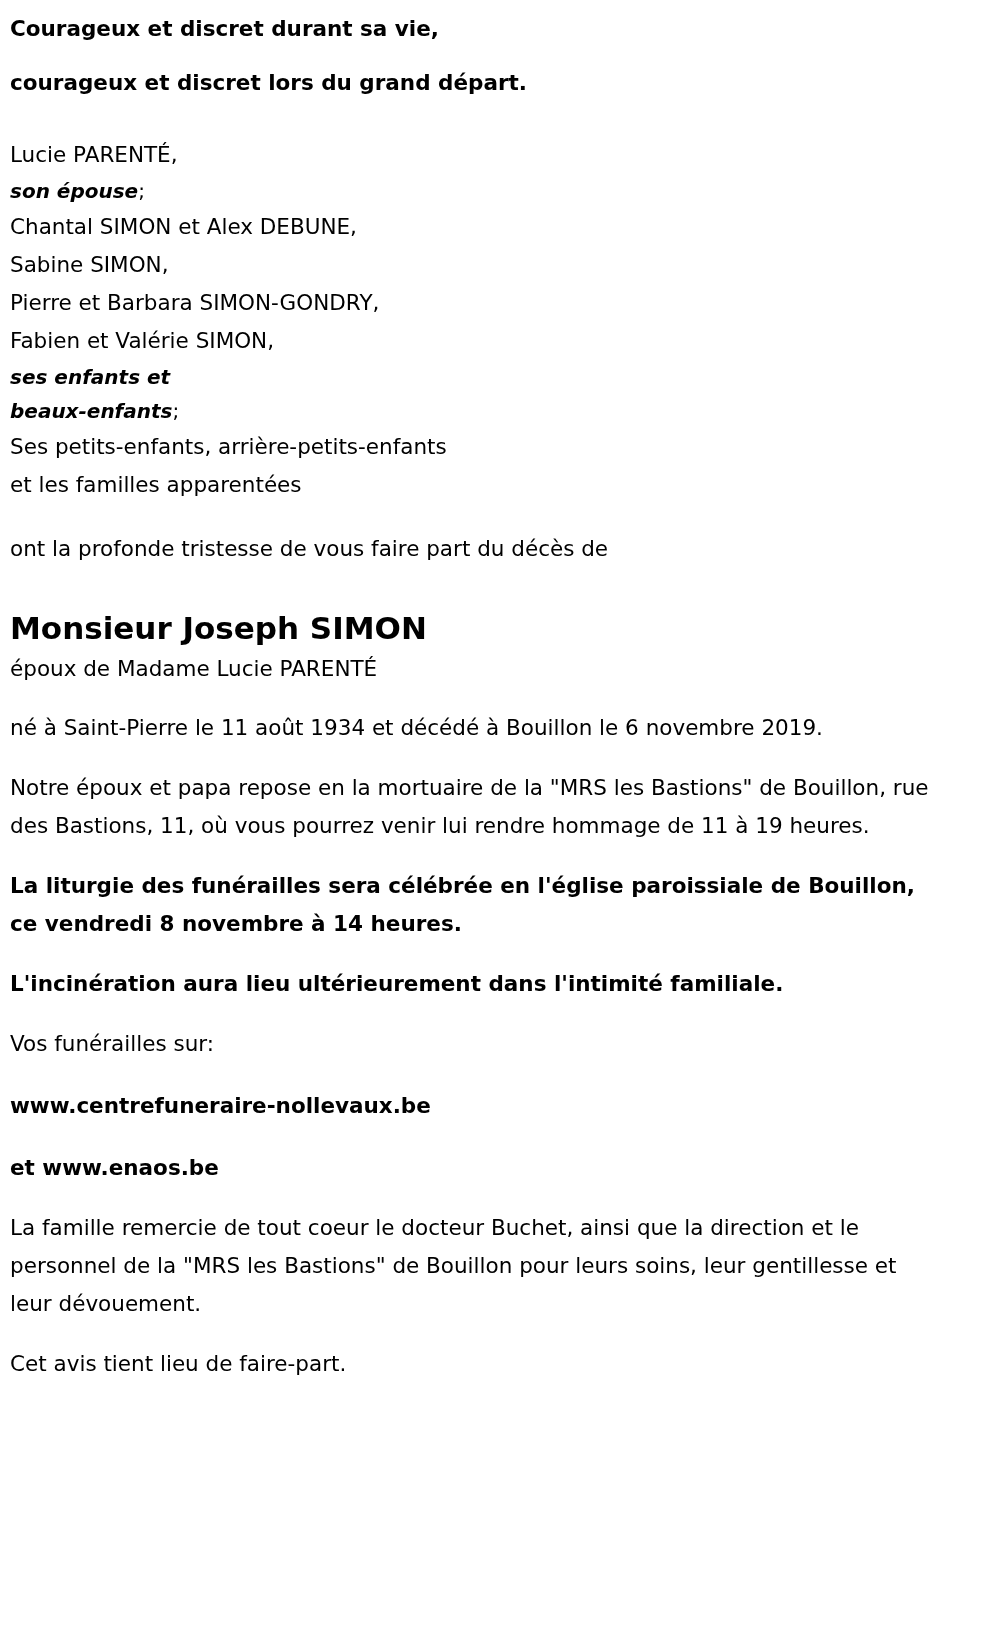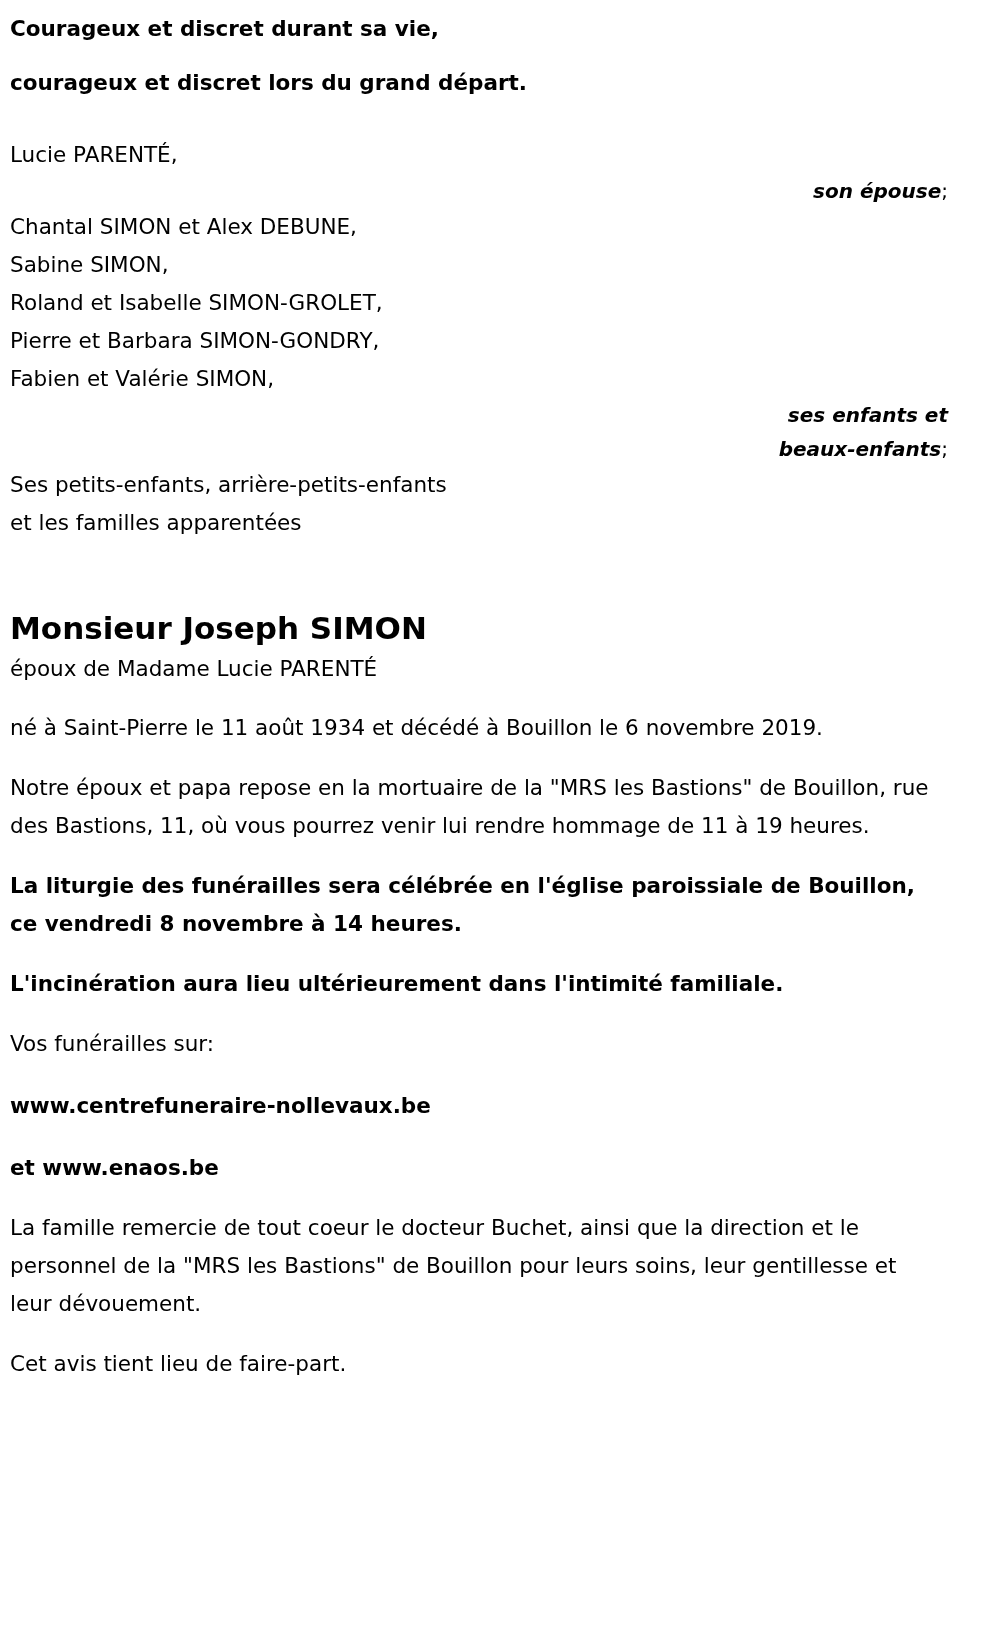--- a/index.html
+++ b/index.html
@@ -26,21 +26,21 @@
     line-height: 38px;
     white-space: pre-wrap;
   }
   .bold {
     font-weight: bold;
   }
   .spacer-sm { height: 16px; }
   .spacer-md { height: 26px; }
   .spacer-lg { height: 34px; }
   .right-note {
-    text-align: right;
+    text-align: left;
     font-style: italic;
     font-weight: bold;
     font-size: 20px;
     line-height: 34px;
   }
   .right-note .semi {
     font-style: normal;
     font-weight: normal;
   }
   .name-block {
@@ -80,32 +80,32 @@
   <div class="spacer-sm"></div>
   <div class="line bold">courageux et discret lors du grand départ.</div>
 
   <div class="spacer-lg"></div>
 
   <div class="line">Lucie PARENTÉ,</div>
   <div class="right-note"><span>son épouse</span><span class="semi">;</span></div>
 
   <div class="list-line">Chantal SIMON et Alex DEBUNE,</div>
   <div class="list-line">Sabine SIMON,</div>
-  <div class="list-line">Roland et Isabelle SIMON-GROLET,</div>
   <div class="list-line">Pierre et Barbara SIMON-GONDRY,</div>
   <div class="list-line">Fabien et Valérie SIMON,</div>
 
   <div class="right-note">ses enfants et</div>
   <div class="right-note"><span>beaux-enfants</span><span class="semi">;</span></div>
 
   <div class="list-line">Ses petits-enfants, arrière-petits-enfants</div>
   <div class="list-line">et les familles apparentées</div>
 
   <div class="spacer-md"></div>
 
+  <div class="line">ont la profonde tristesse de vous faire part du décès de</div>
 
   <div class="spacer-md"></div>
 
   <div class="name-block">Monsieur Joseph SIMON</div>
   <div class="sub-name">époux de Madame Lucie PARENTÉ</div>
 
   <div class="para nowrap-block">né à Saint-Pierre le 11 août 1934 et décédé à Bouillon le 6 novembre 2019.</div>
 
   <div class="para nowrap-block">Notre époux et papa repose en la mortuaire de la "MRS les Bastions" de Bouillon, rue des Bastions, 11, où vous pourrez venir lui rendre hommage de 11 à 19 heures.</div>
 

